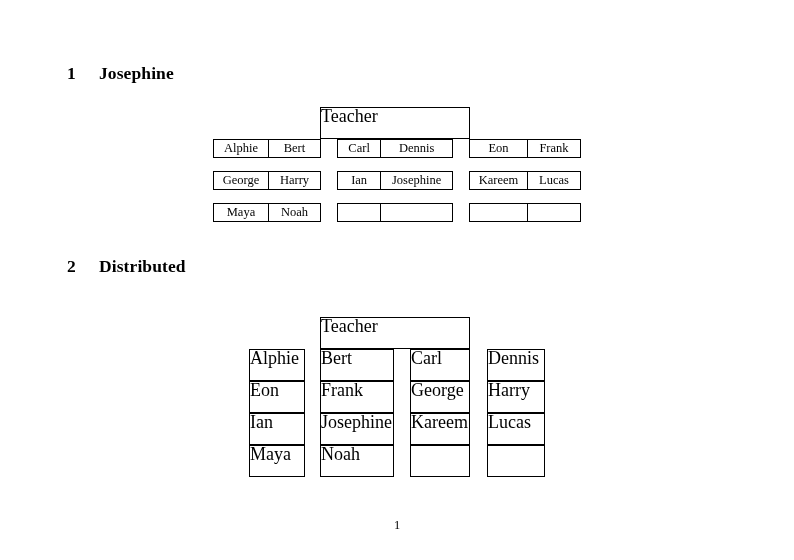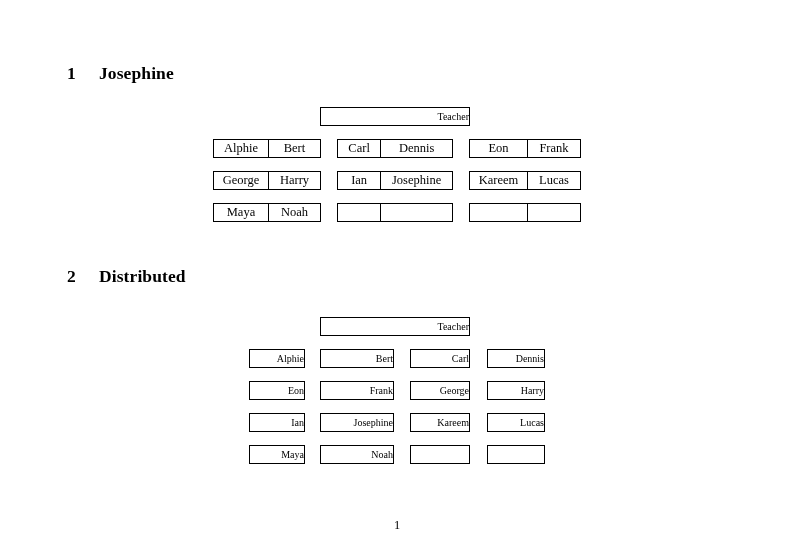--- a/index.html
+++ b/index.html
@@ -36,31 +36,31 @@
   }
   .section-heading .sec-num {
     display: inline-block;
     width: 32px;
   }
   .section-heading .sec-title {
     display: inline-block;
   }
 
   #heading-classical   { left: 67px; top: 65px; }
-  #heading-distributed { left: 67px; top: 268px; }
+  #heading-distributed { left: 67px; top: 258px; }
 
   
   .tbox {
     position: absolute;
     box-sizing: border-box;
     border: 1px solid #000000;
-    height: 19px;
+    height: 32px;
     line-height: 17px;
-    font-size: 10px;
-    text-align: right;
+    font-size: 18px;
+    text-align: left;
     white-space: nowrap;
     background: #ffffff;
     overflow: hidden;
   }
 
   
   .teacher-box {
     left: 320px;
     width: 150px;
   }

